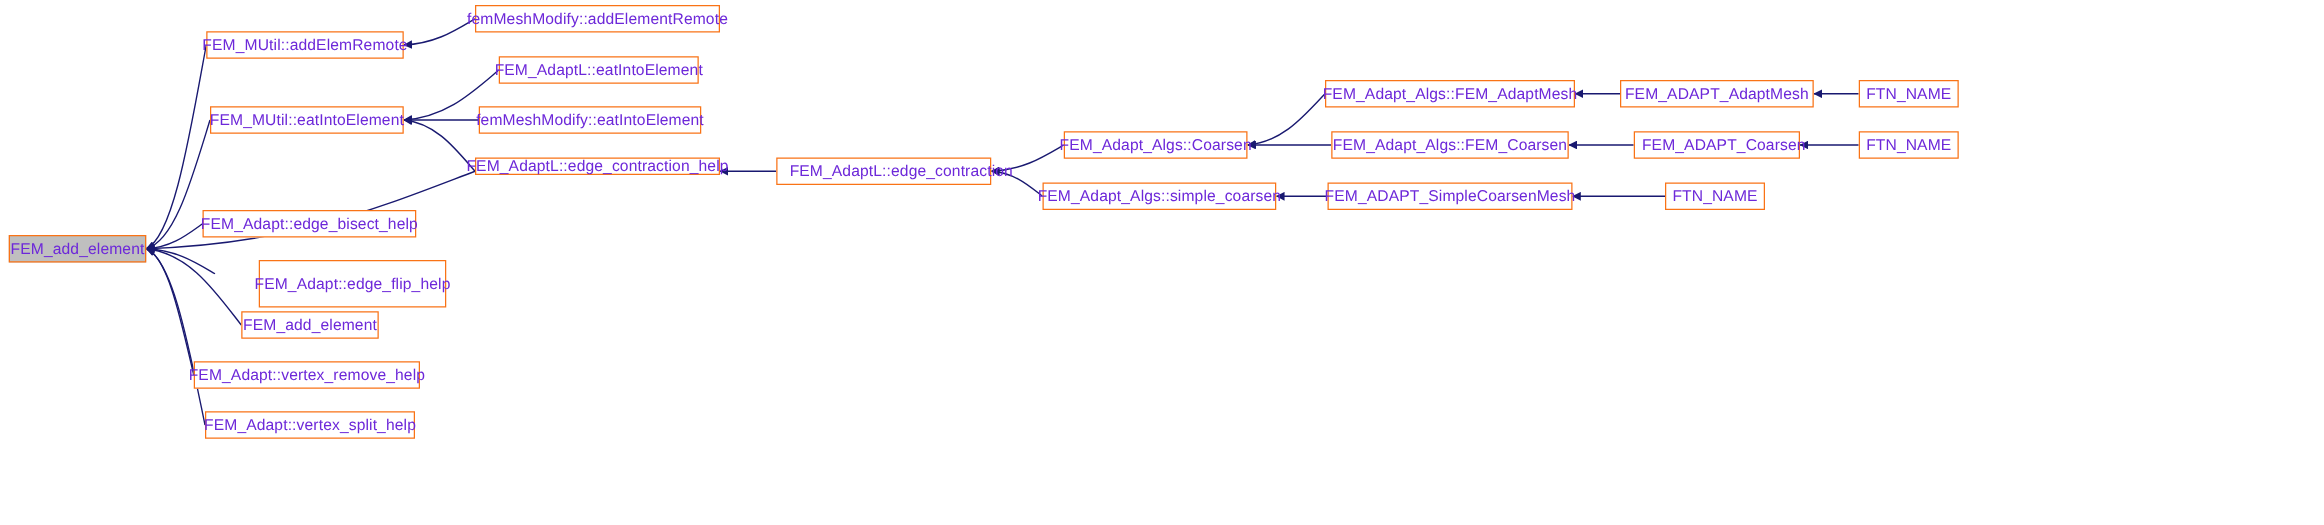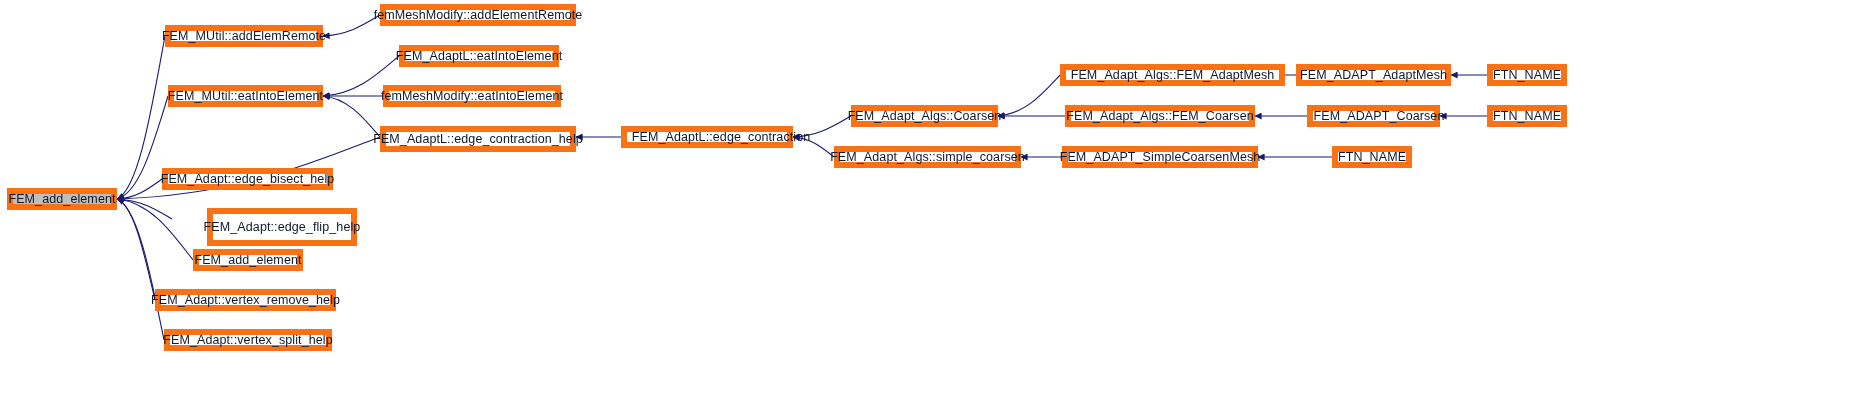--- a/index.html
+++ b/index.html
@@ -21,23 +21,23 @@
     position: absolute;
     left: 0;
     top: 0;
     width: 1859px;
     height: 420px;
     pointer-events: none;
   }
   .node {
     position: absolute;
     box-sizing: border-box;
-    border: 6px solid #f97316;
+    border: 1px solid #f97316;
     background: #ffffff;
-    color: #0f172a;
+    color: #6d28d9;
     font-size: 12.5px;
     line-height: 1;
     display: flex;
     align-items: center;
     justify-content: center;
     white-space: nowrap;
     letter-spacing: 0.1px;
     z-index: 2;
   }
   .node.root {
@@ -83,25 +83,25 @@
       <div class="node" style="left: 165px; top: 25px; width: 158px; height: 22px;">FEM_MUtil::addElemRemote</div>
       <div class="node" style="left: 168px; top: 85px; width: 155px; height: 22px;">FEM_MUtil::eatIntoElement</div>
       <div class="node" style="left: 162px; top: 168px; width: 171px; height: 22px;">FEM_Adapt::edge_bisect_help</div>
       <div class="node" style="left: 172px; top: 208px; width: 150px; height: 38px; margin-left: 35px;">FEM_Adapt::edge_flip_help</div>
       <div class="node" style="left: 193px; top: 249px; width: 110px; height: 22px;">FEM_add_element</div>
       <div class="node" style="left: 155px; top: 289px; width: 181px; height: 22px;">FEM_Adapt::vertex_remove_help</div>
       <div class="node" style="left: 164px; top: 329px; width: 168px; height: 22px;">FEM_Adapt::vertex_split_help</div>
       <div class="node" style="left: 380px; top: 4px; width: 196px; height: 22px;">femMeshModify::addElementRemote</div>
       <div class="node" style="left: 399px; top: 45px; width: 160px; height: 22px;">FEM_AdaptL::eatIntoElement</div>
       <div class="node" style="left: 383px; top: 85px; width: 178px; height: 22px;">femMeshModify::eatIntoElement</div>
-      <div class="node" style="left: 380px; top: 126px; width: 196px; height: 26px; text-align: center;">FEM_AdaptL::edge_contraction_help</div>
+      <div class="node" style="left: 380px; top: 126px; width: 196px; height: 14px; text-align: center;">FEM_AdaptL::edge_contraction_help</div>
       <div class="node" style="left: 621px; top: 126px; width: 172px; height: 22px; padding-left: 28px;">FEM_AdaptL::edge_contraction</div>
       <div class="node" style="left: 851px; top: 105px; width: 147px; height: 22px;">FEM_Adapt_Algs::Coarsen</div>
       <div class="node" style="left: 834px; top: 146px; width: 187px; height: 22px;">FEM_Adapt_Algs::simple_coarsen</div>
-      <div class="node" style="left: 1060px; top: 64px; width: 225px; height: 22px;">FEM_Adapt_Algs::FEM_AdaptMesh</div>
+      <div class="node" style="left: 1060px; top: 64px; width: 200px; height: 22px;">FEM_Adapt_Algs::FEM_AdaptMesh</div>
       <div class="node" style="left: 1065px; top: 105px; width: 190px; height: 22px;">FEM_Adapt_Algs::FEM_Coarsen</div>
       <div class="node" style="left: 1062px; top: 146px; width: 196px; height: 22px;">FEM_ADAPT_SimpleCoarsenMesh</div>
       <div class="node" style="left: 1296px; top: 64px; width: 155px; height: 22px;">FEM_ADAPT_AdaptMesh</div>
       <div class="node" style="left: 1307px; top: 105px; width: 133px; height: 22px; padding-left: 11px;">FEM_ADAPT_Coarsen</div>
       <div class="node" style="left: 1332px; top: 146px; width: 80px; height: 22px;">FTN_NAME</div>
       <div class="node" style="left: 1487px; top: 64px; width: 80px; height: 22px;">FTN_NAME</div>
       <div class="node" style="left: 1487px; top: 105px; width: 80px; height: 22px;">FTN_NAME</div>
     </div>
 </div>
 

